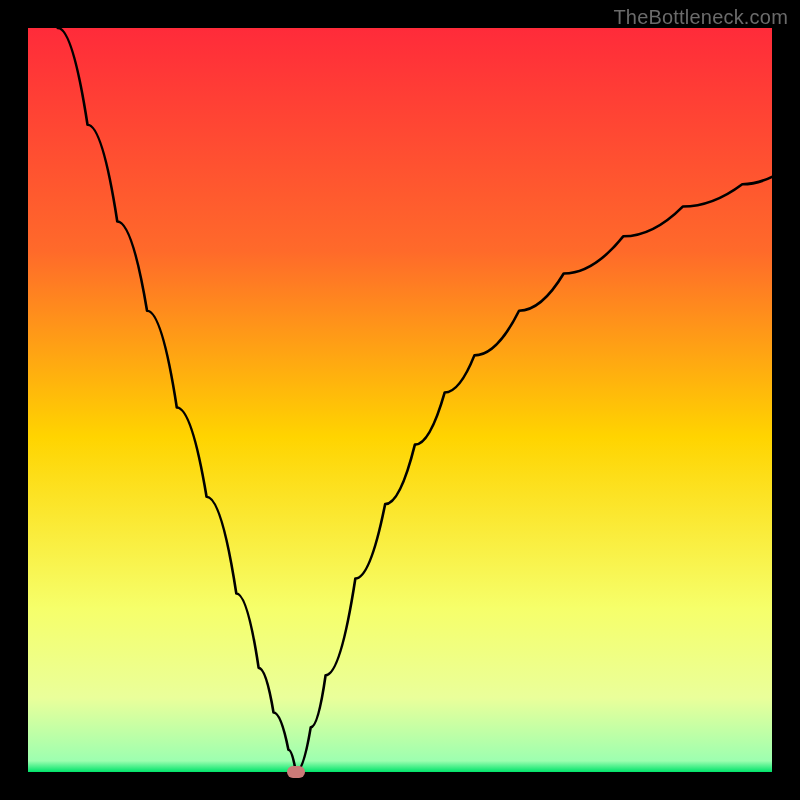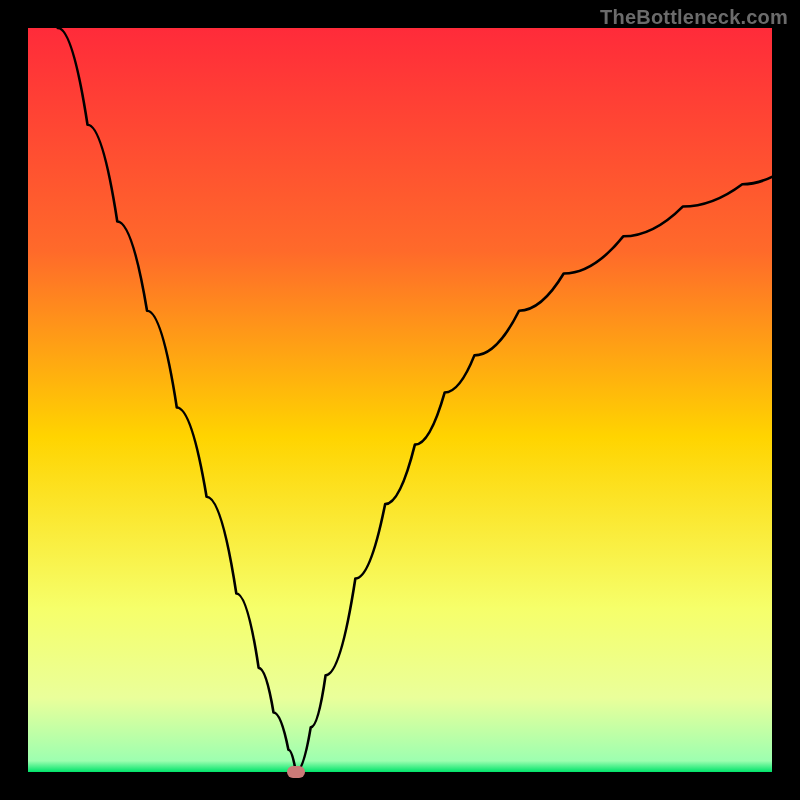--- a/index.html
+++ b/index.html
@@ -27,21 +27,21 @@
     height: 744px;
     display: block;
   }
   .attribution {
     position: absolute;
     top: 6px;
     right: 12px;
     color: #6b6b6b;
     font-size: 20px;
     letter-spacing: 0.2px;
-    font-weight: 700;
+    font-weight: 400;
   }
   .marker {
     position: absolute;
     background: #cb7a78;
     border-radius: 8px;
   }
 </style>
 </head>
 <body>
 

